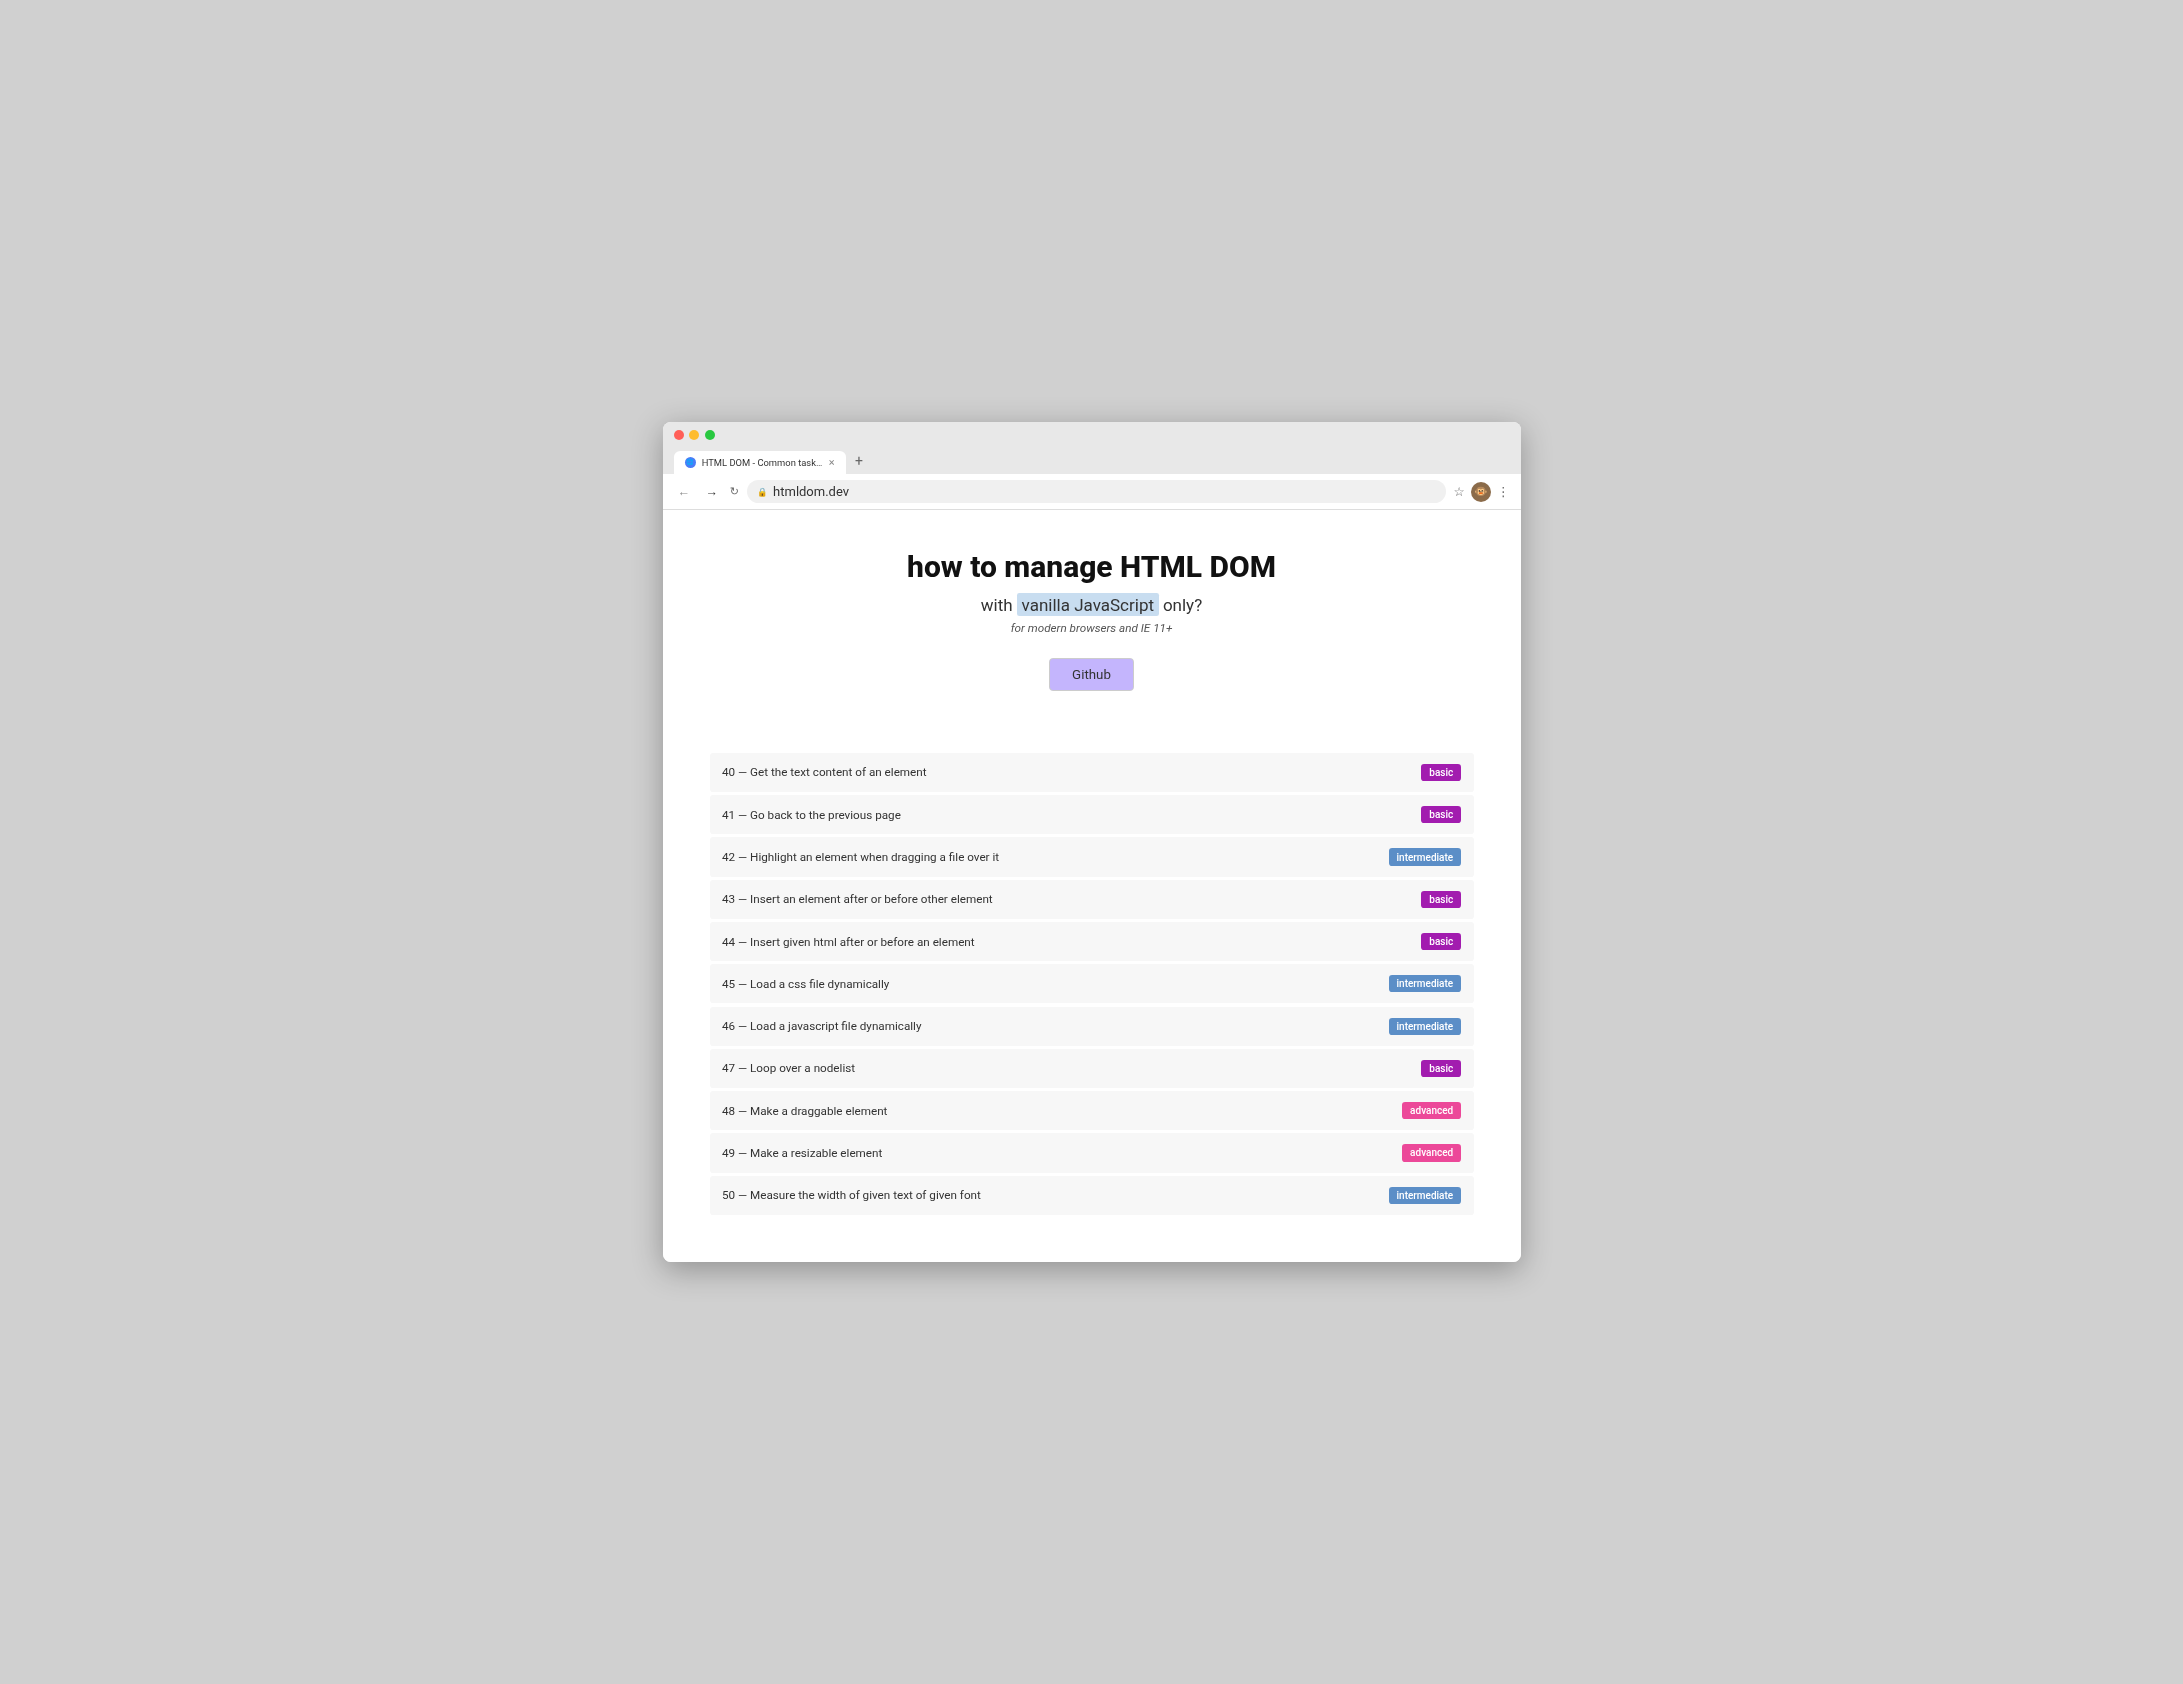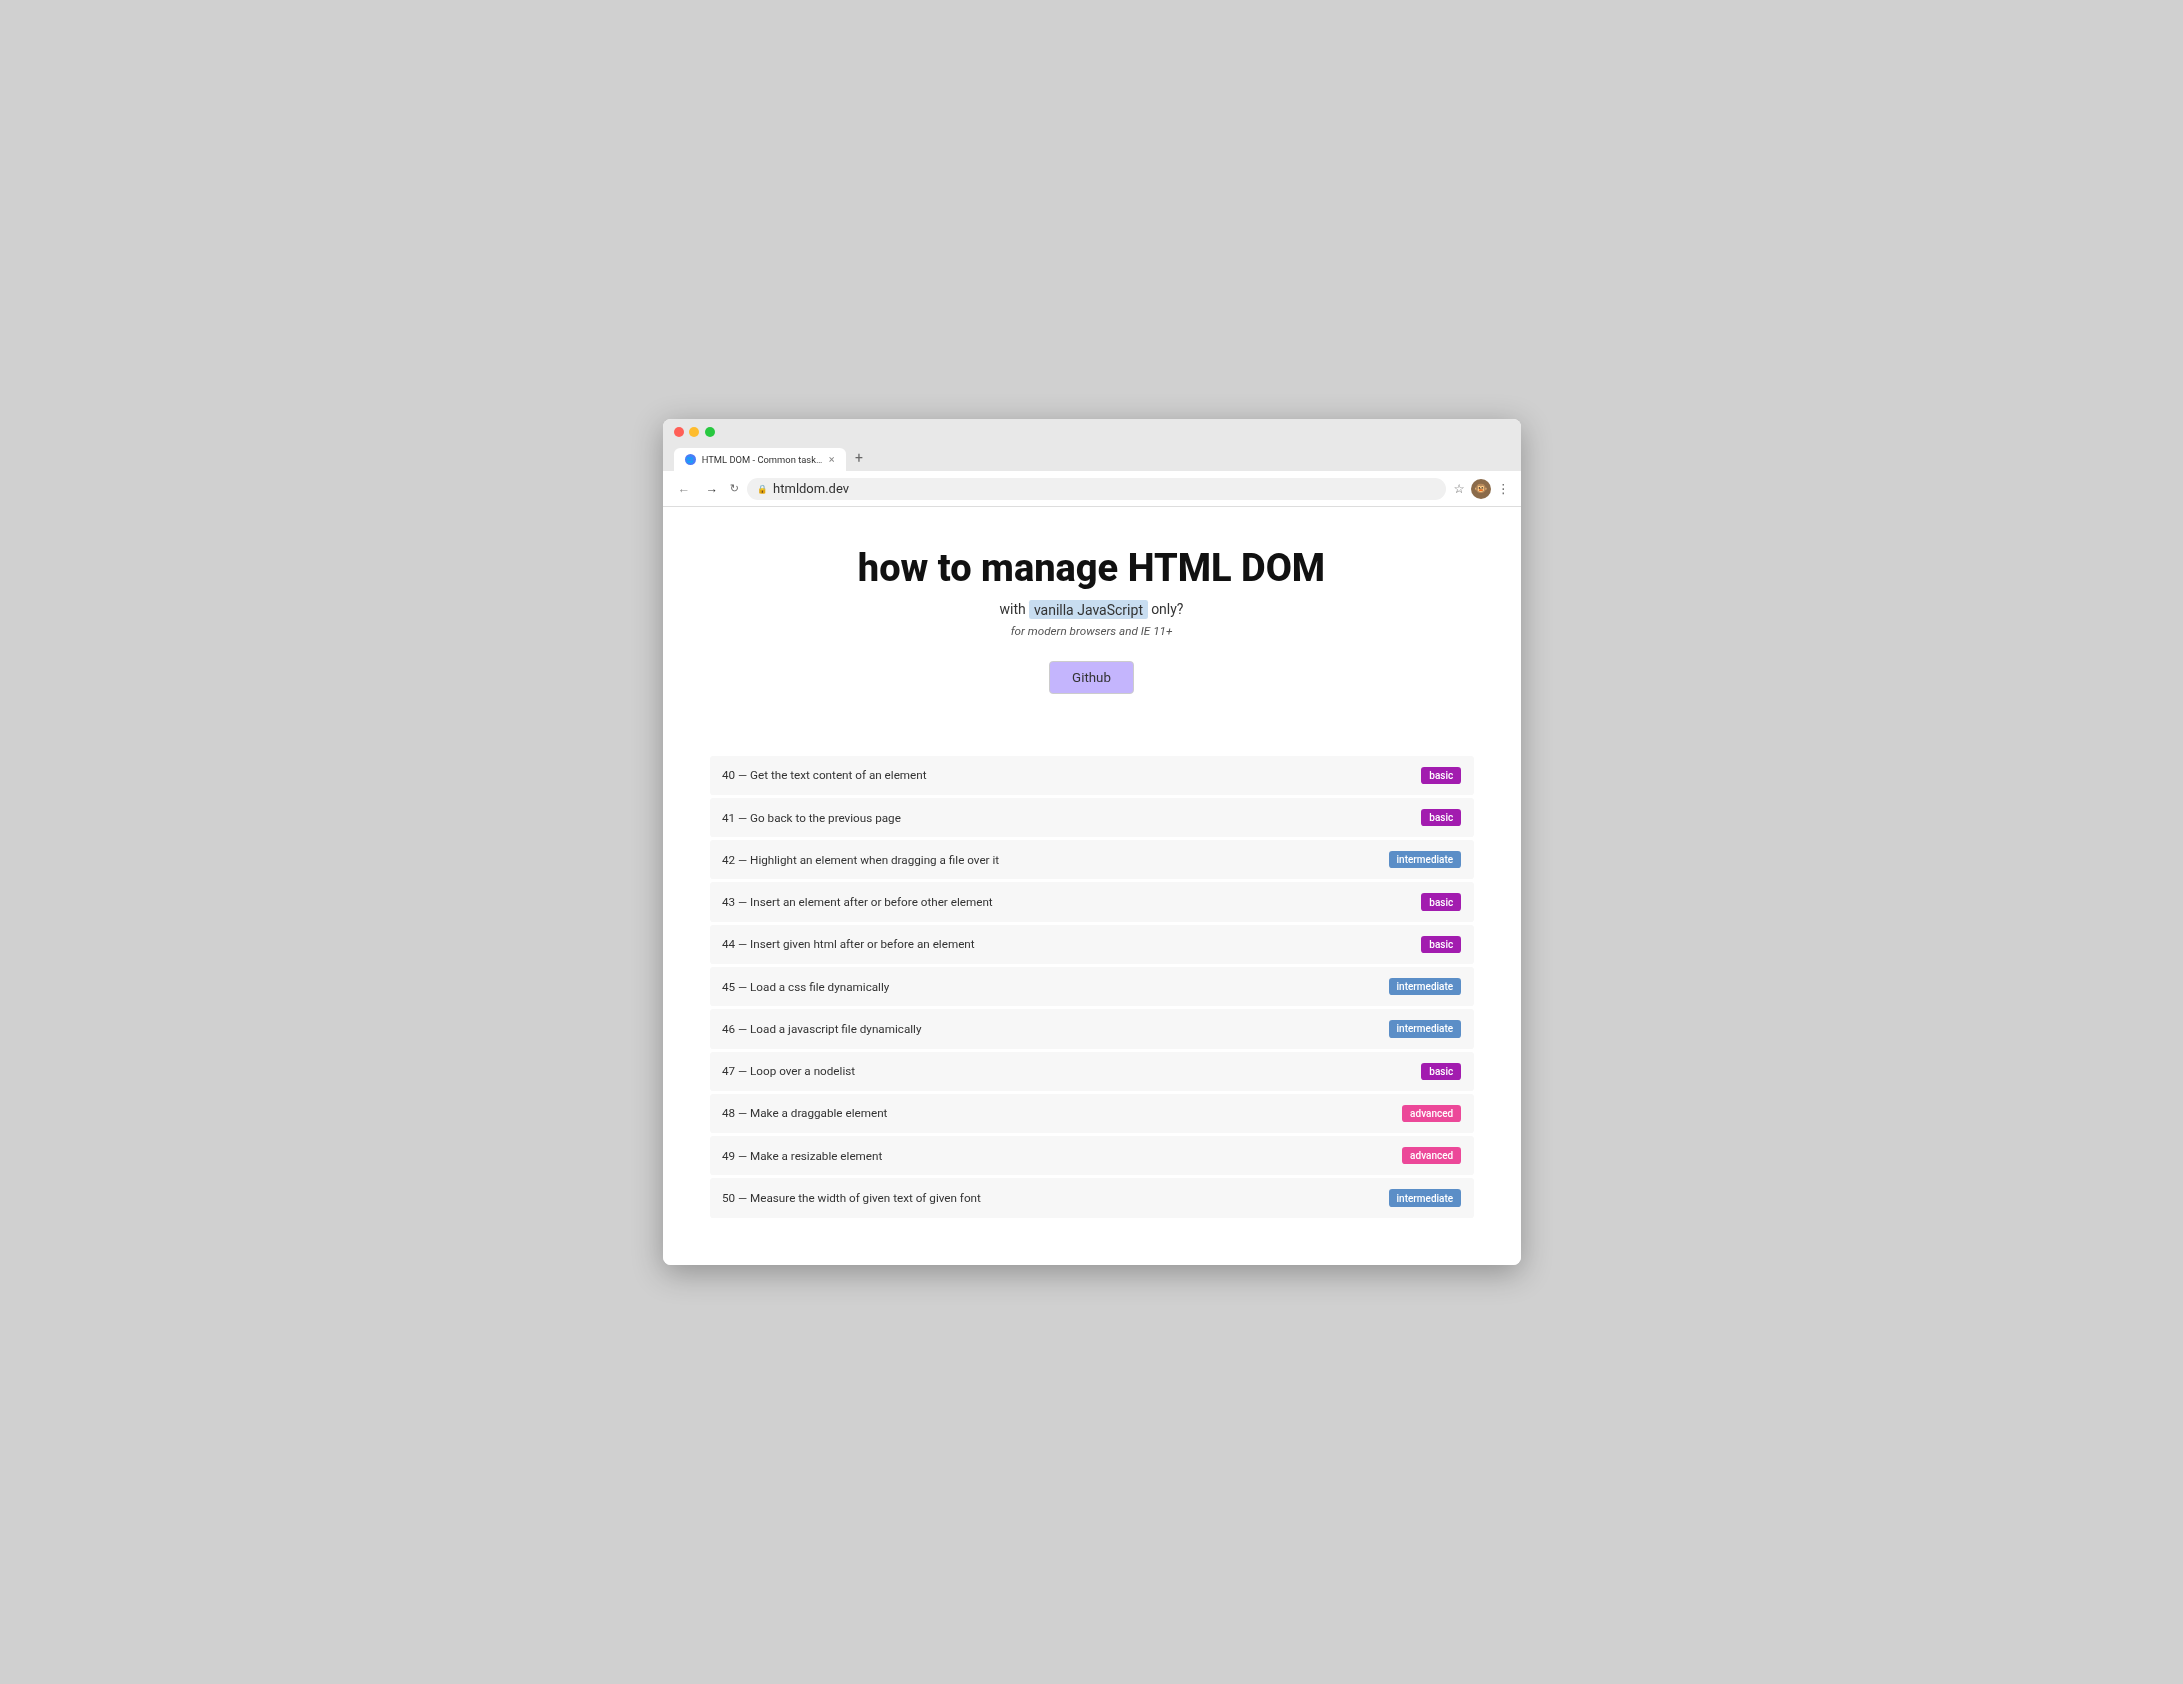--- a/index.html
+++ b/index.html
@@ -173,29 +173,29 @@
       padding: 39px 47px 47px;
       min-height: 468px;
     }
 
     .page-header {
       text-align: center;
       margin-bottom: 31px;
     }
 
     .page-title {
-      font-size: 38px;
+      font-size: 30px;
       font-weight: 800;
       color: #111;
       margin-bottom: 9.4px;
       line-height: 1.2;
     }
 
     .page-subtitle {
-      font-size: 14px;
+      font-size: 17px;
       color: #333;
       margin-bottom: 6.2px;
     }
 
     .subtitle-highlight {
       background: #c8ddf0;
       padding: 1.6px 4.7px;
       border-radius: 2.3px;
     }
 

